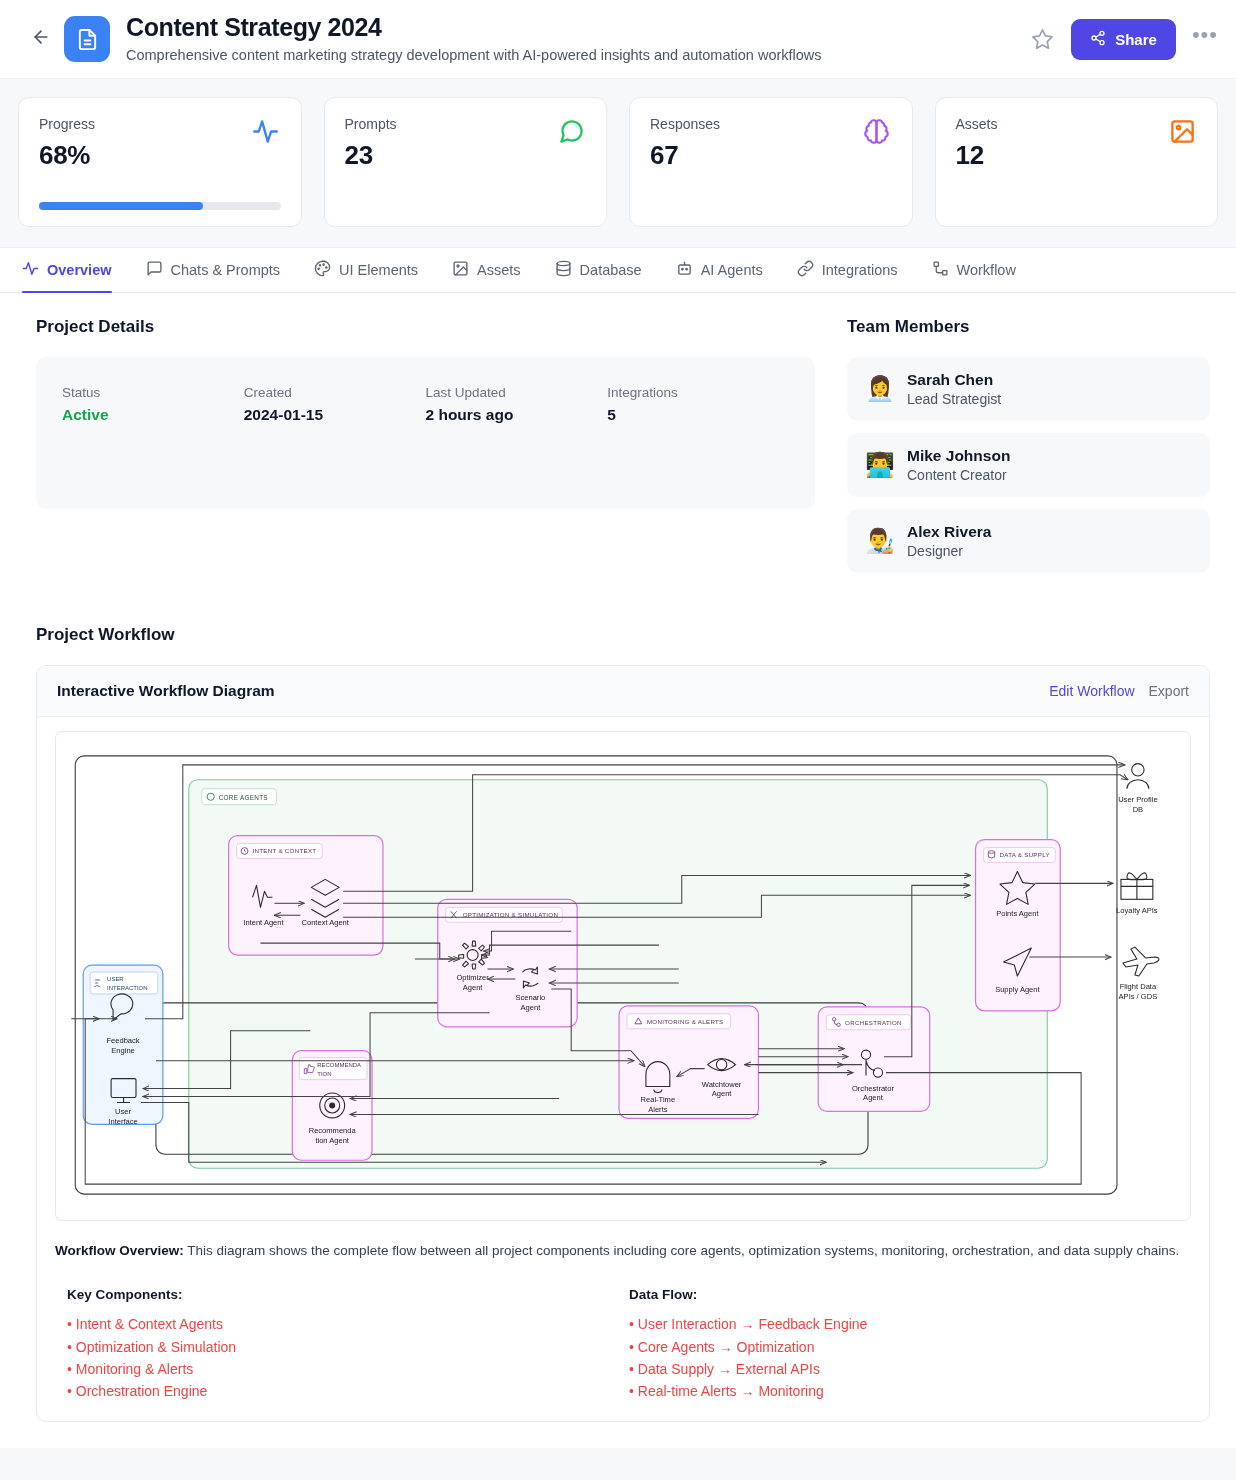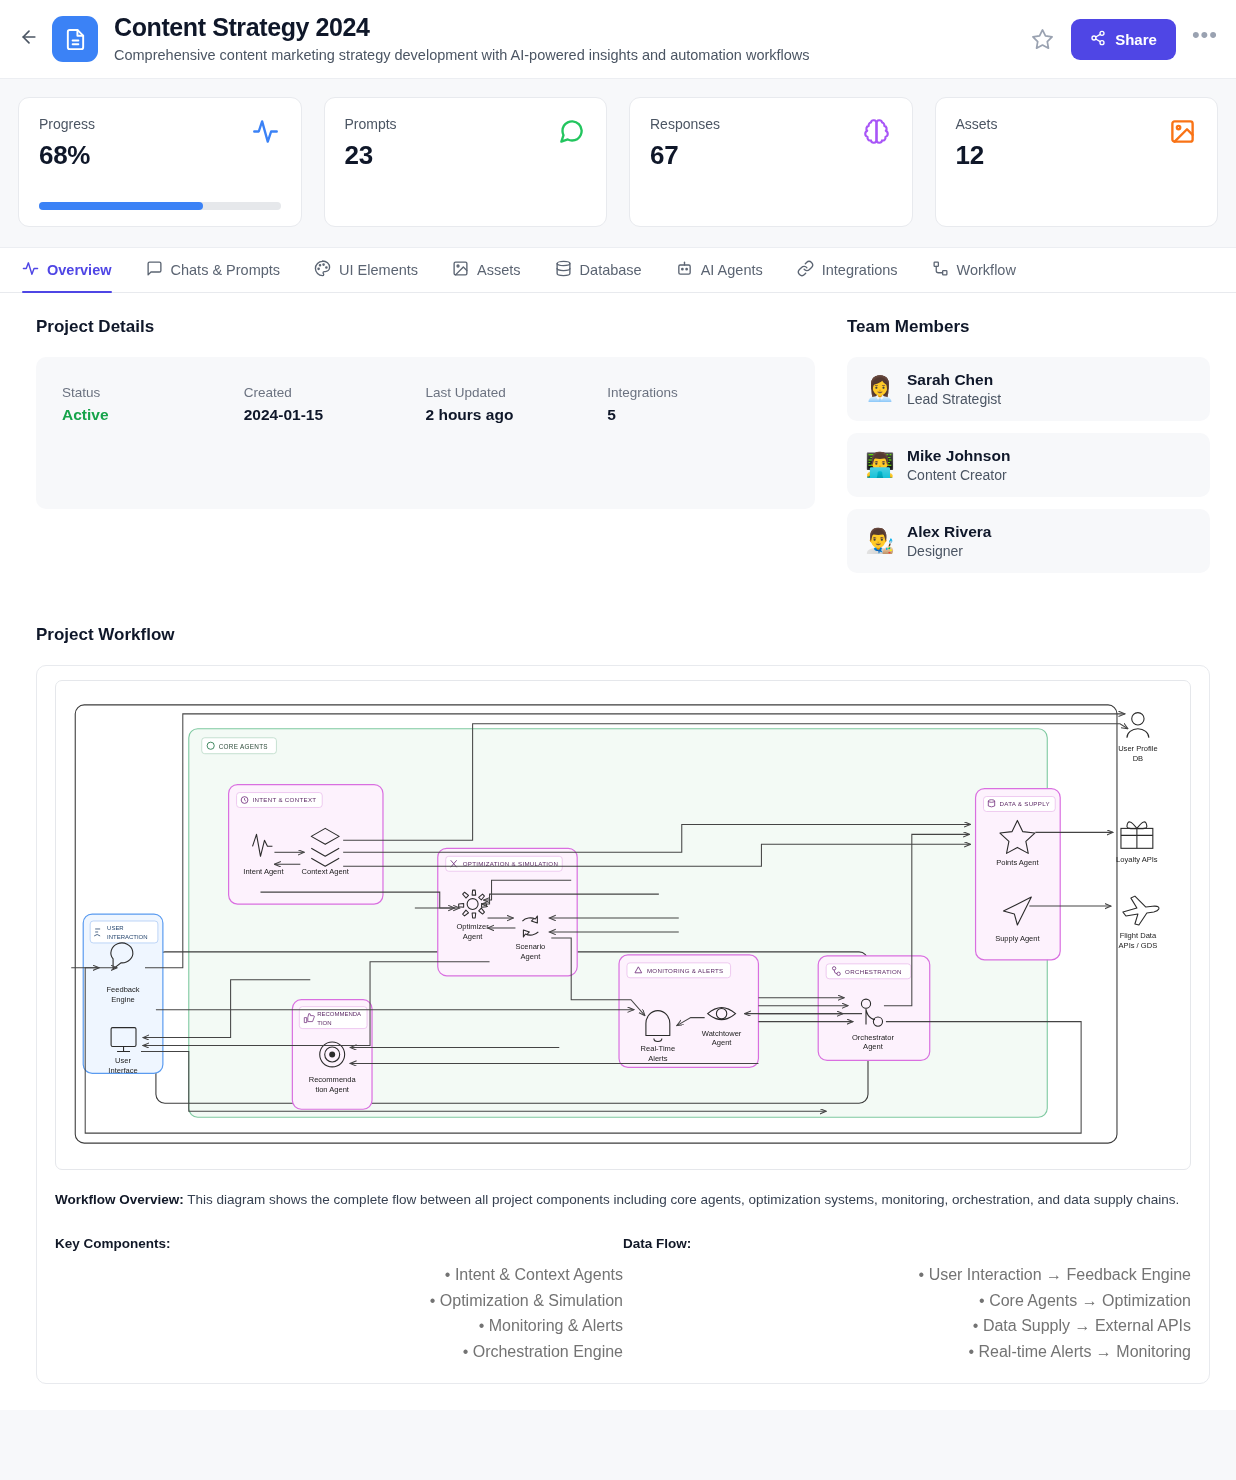--- a/index.html
+++ b/index.html
@@ -10,21 +10,21 @@
     color: #111827;
     overflow: hidden;
   }
 
   
   .app-header {
     background: #ffffff;
     height: 79px;
     display: flex;
     align-items: center;
-    padding: 0 18px 0 14px;
+    padding: 0 18px 0 26px;
     border-bottom: 1px solid #eceef2;
   }
   .back-btn {
     width: 30px; height: 30px;
     display: flex; align-items: center; justify-content: center;
     color: #4b5563; flex: 0 0 auto; cursor: pointer;
     background: none; border: none;
   }
   .doc-badge {
     width: 46px; height: 46px; border-radius: 11px;
@@ -134,24 +134,24 @@
   .wf-edit { color: #4f46e5; cursor: pointer; }
   .wf-export { color: #6b7280; cursor: pointer; }
   .wf-canvas-wrap { padding: 14px 18px 16px 18px; }
   .wf-canvas {
     border: 1px solid #e5e7eb; border-radius: 7px;
     background: #fff; height: 490px; overflow: hidden;
   }
   .wf-notes { padding: 4px 18px 18px 18px; }
   .wf-overview { font-size: 13.5px; color: #374151; line-height: 1.5; }
   .wf-overview b { color: #111827; }
-  .wf-lists { display: flex; margin-top: 26px; }
+  .wf-lists { display: flex; margin-top: 26px; margin-left: 12px; }
   .wf-list-col { width: 50%; }
   .wf-list-title { font-size: 13.5px; font-weight: 700; color: #111827; margin-bottom: 11px; }
-  .wf-li { font-size: 16px; color: #737373; line-height: 1.6; text-align: right; }
+  .wf-li { font-size: 14px; color: #ef4444; line-height: 1.6; }
 </style>
 </head>
 <body>
 
 <div class="app-header">
   <div class="back-btn">
     <span>
       <svg width="20" height="20" viewBox="0 0 24 24" fill="none" stroke="currentColor" stroke-width="2" stroke-linecap="round" stroke-linejoin="round">
           <line x1="19" y1="12" x2="5" y2="12"></line>
           <polyline points="12 19 5 12 12 5"></polyline>
@@ -375,20 +375,27 @@
         </div>
       </div>
     </div>
 
   </div>
 
   <div class="workflow-section">
     <div class="section-title">Project Workflow</div>
 
     <div class="wf-panel">
+      <div class="wf-head">
+        <div class="wf-head-title">Interactive Workflow Diagram</div>
+        <div class="wf-head-actions">
+          <span class="wf-edit">Edit Workflow</span>
+          <span class="wf-export">Export</span>
+        </div>
+      </div>
 
       <div class="wf-canvas-wrap">
         <div class="wf-canvas">
           <svg width="100%" height="100%" viewBox="0 0 1128 490" preserveAspectRatio="xMidYMid meet">
             <defs>
               <marker id="ah" markerWidth="7" markerHeight="7" refX="6.2" refY="2.6" orient="auto">
                 <path d="M0,0 L6.2,2.6 L0,5.2" fill="none" stroke="#444" stroke-width="1"></path>
               </marker>
             </defs>
 

